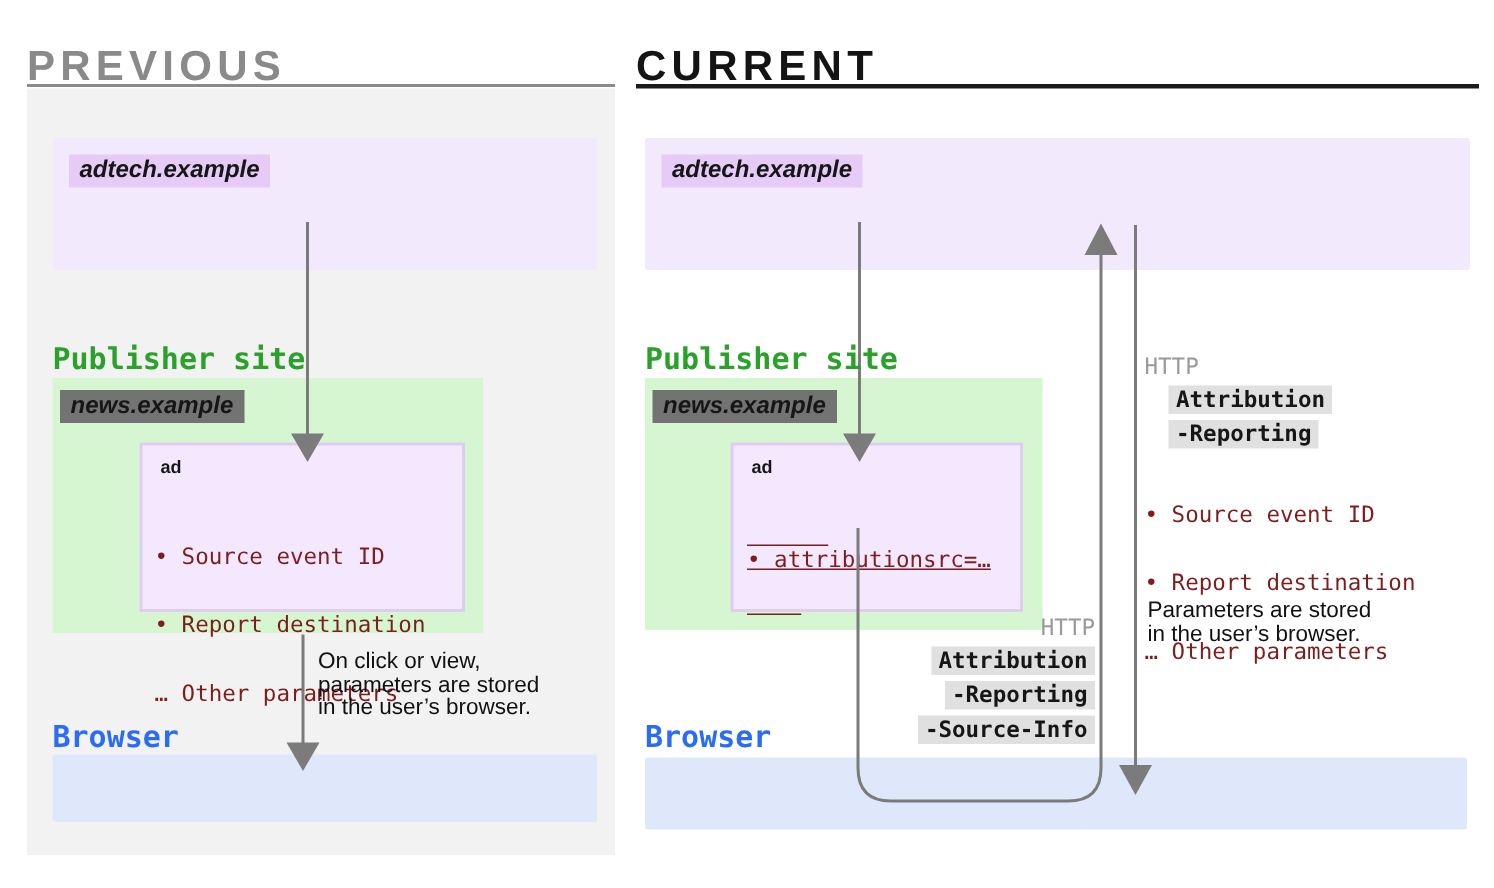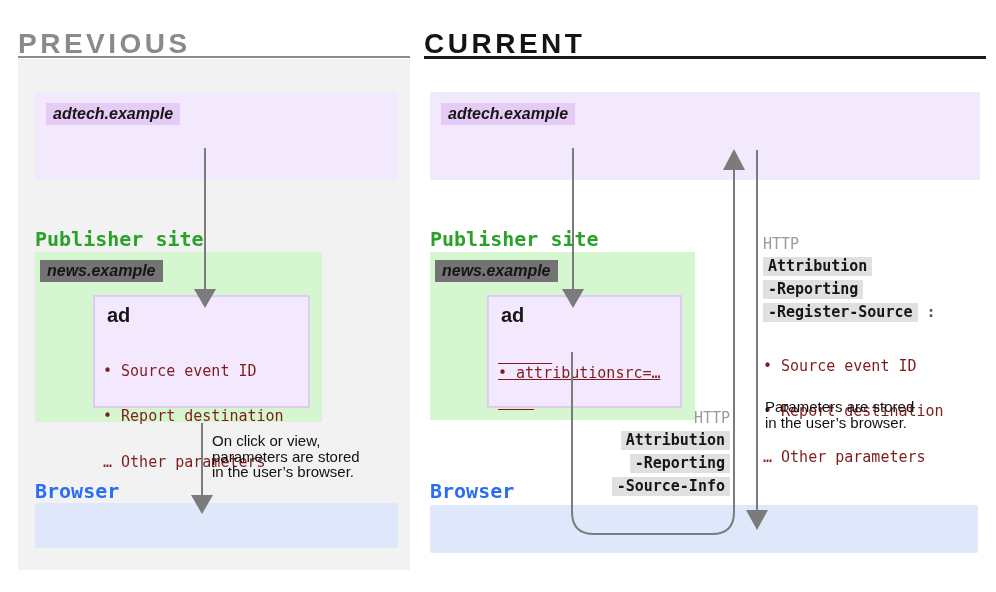--- a/index.html
+++ b/index.html
@@ -14,29 +14,29 @@
   .adtech-box{background:#f3e9fc;border-radius:2px;z-index:1;}
   .code-label{font-family:Liberation Sans, sans-serif;font-style:italic;font-weight:bold;
               font-size:16px;color:#161616;padding:2px 7px;display:inline-block;z-index:10;}
   .purple-hl{background:#e5cbf5;}
   .green-hl{background:#737373;}
   .site-label{font-family:"DejaVu Sans Mono",monospace;font-weight:bold;font-size:20px;z-index:10;}
   .green-text{color:#2aa22a;}
   .blue-text{color:#2a6df4;}
   .green-box{background:#d5f6d0;z-index:1;}
   .ad-box{background:#f3e8fd;border:2px solid #ddcdf0;z-index:2;}
-  .ad-title{font-size:20px;font-weight:bold;color:#161616;z-index:10;}
+  .ad-title{font-size:12px;font-weight:bold;color:#161616;z-index:10;}
   .mono-gray{font-family:"DejaVu Sans Mono",monospace;font-size:15px;color:#7f1d1d;
              line-height:15.3px;white-space:pre;z-index:10;}
   .blue-box{background:#dfe8fb;border-radius:2px;z-index:1;}
   .note{font-size:15px;color:#111111;line-height:15.5px;z-index:10;}
   .http-proto{font-family:"DejaVu Sans Mono",monospace;font-size:15px;color:#9a9a9a;z-index:10;}
   .hdr-line{margin-bottom:4px;line-height:17px;}
   .hdr-chip{font-family:"DejaVu Sans Mono",monospace;font-size:15px;font-weight:bold;
-            color:#161616;background:#e0e0e0;padding:1px 5px;display:inline-block;}
+            color:#161616;background:#e0e0e0;padding:1px 5px;display:inline-block;margin-left:16px;}
   .hdr-colon{font-family:"DejaVu Sans Mono",monospace;font-size:15px;font-weight:bold;color:#555555;}
   svg.arrows{position:absolute;left:0;top:0;z-index:5;pointer-events:none;}
 </style>
 </head>
 <body>
 
 <div id="stage">
 
   <div class="abs panel-title prev-title" style="left:18px;top:28px;width:392px;">PREVIOUS</div>
   <div class="abs divider" style="left:18px;top:56px;width:392px;height:2px;background:#8a8a8a;"></div>
@@ -87,21 +87,20 @@
     <span class="abs ad-title" style="left:12px;top:7px;">ad</span>
     <div class="abs mono-gray" style="left:9px;top:38px;text-decoration:underline;">
       <div>• attributionsrc=…</div>
     </div>
   </div>
 
   <div class="abs" style="left:763px;top:236px;z-index:10;">
     <div class="http-proto hdr-line">HTTP</div>
     <div class="hdr-line"><span class="hdr-chip">Attribution</span></div>
     <div class="hdr-line"><span class="hdr-chip">-Reporting</span></div>
-    <div class="hdr-line"><span class="hdr-chip">-Register-Source</span><span class="hdr-colon"> :</span></div>
     <div class="mono-gray" style="position:static;margin-top:6px;">
       <div>• Source event ID</div>
       <div>• Report destination</div>
       <div>… Other parameters</div>
     </div>
   </div>
 
   <div class="abs note" style="left:765px;top:399px;">
     <div>Parameters are stored</div>
     <div>in the user’s browser.</div>

